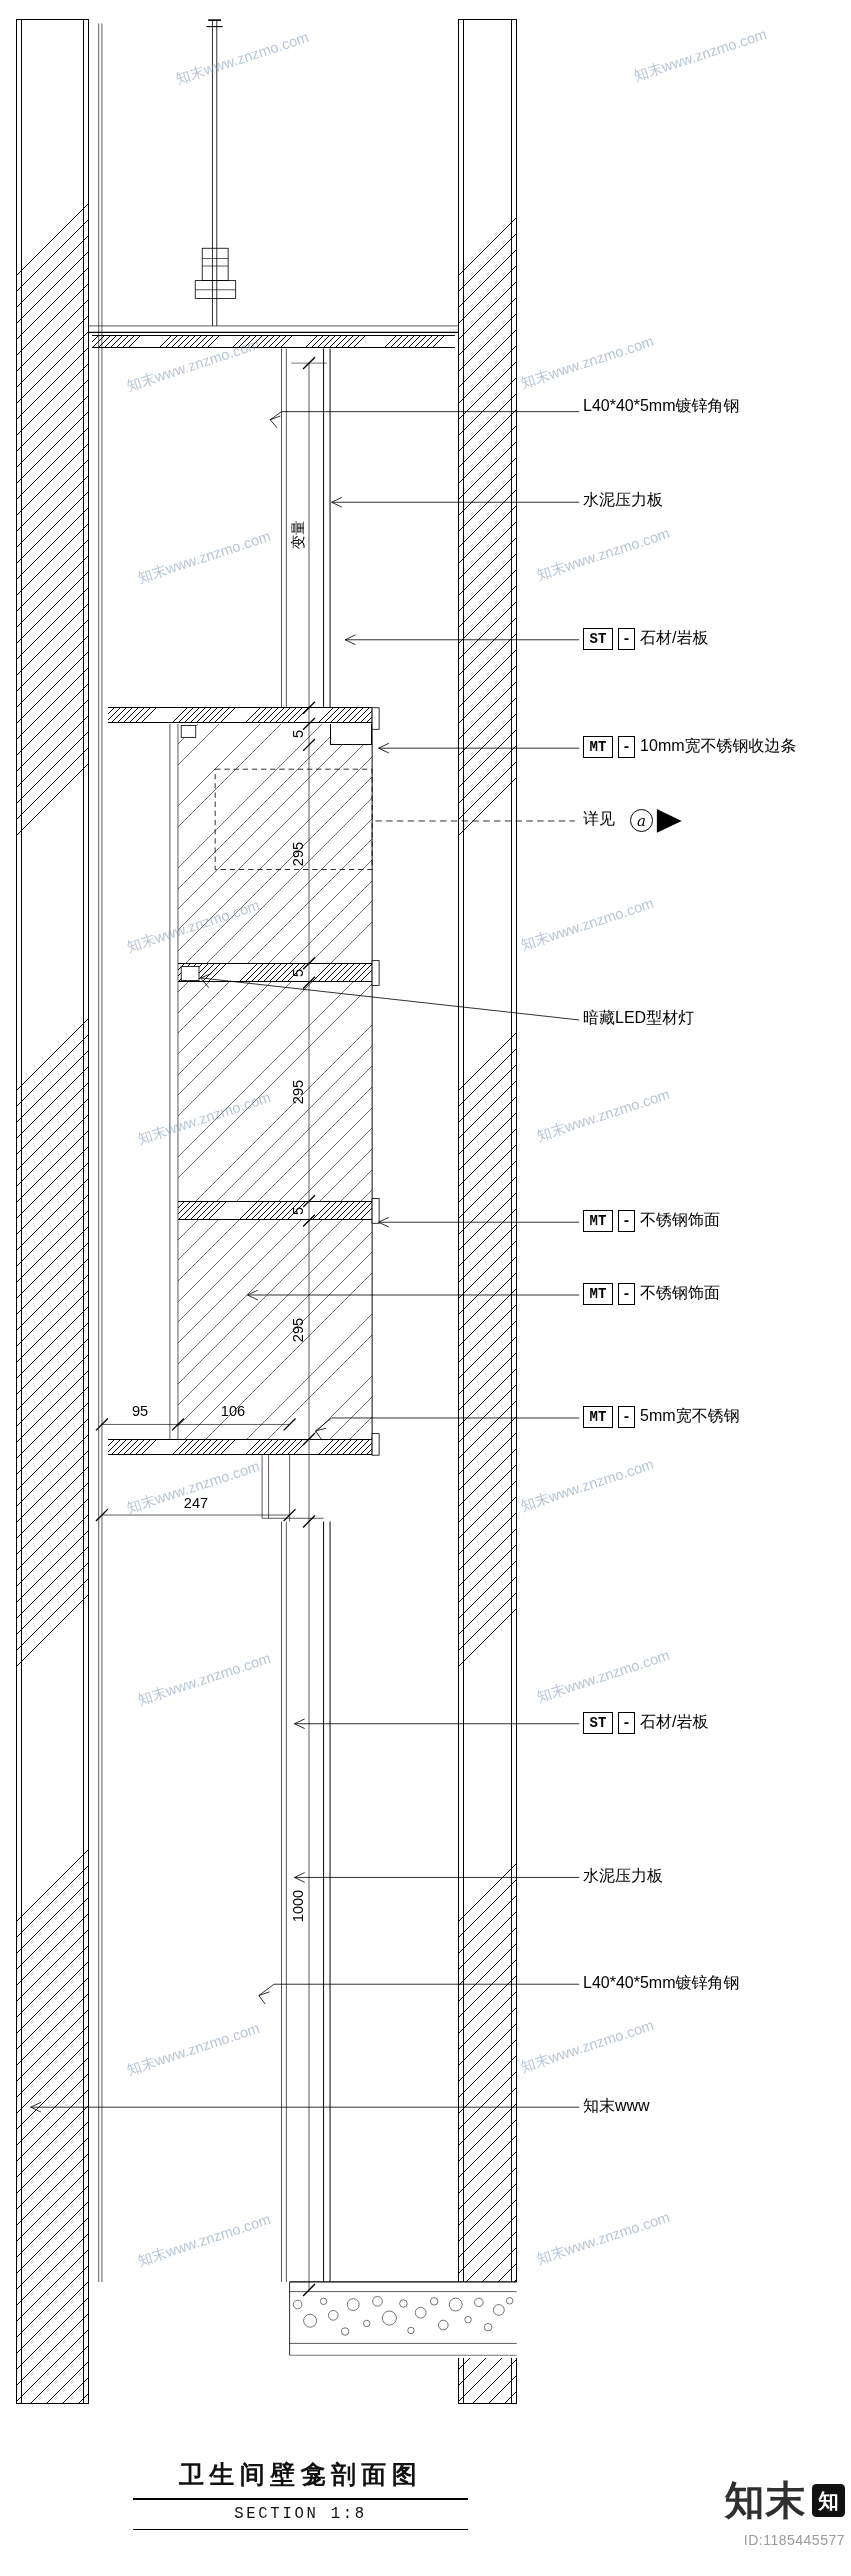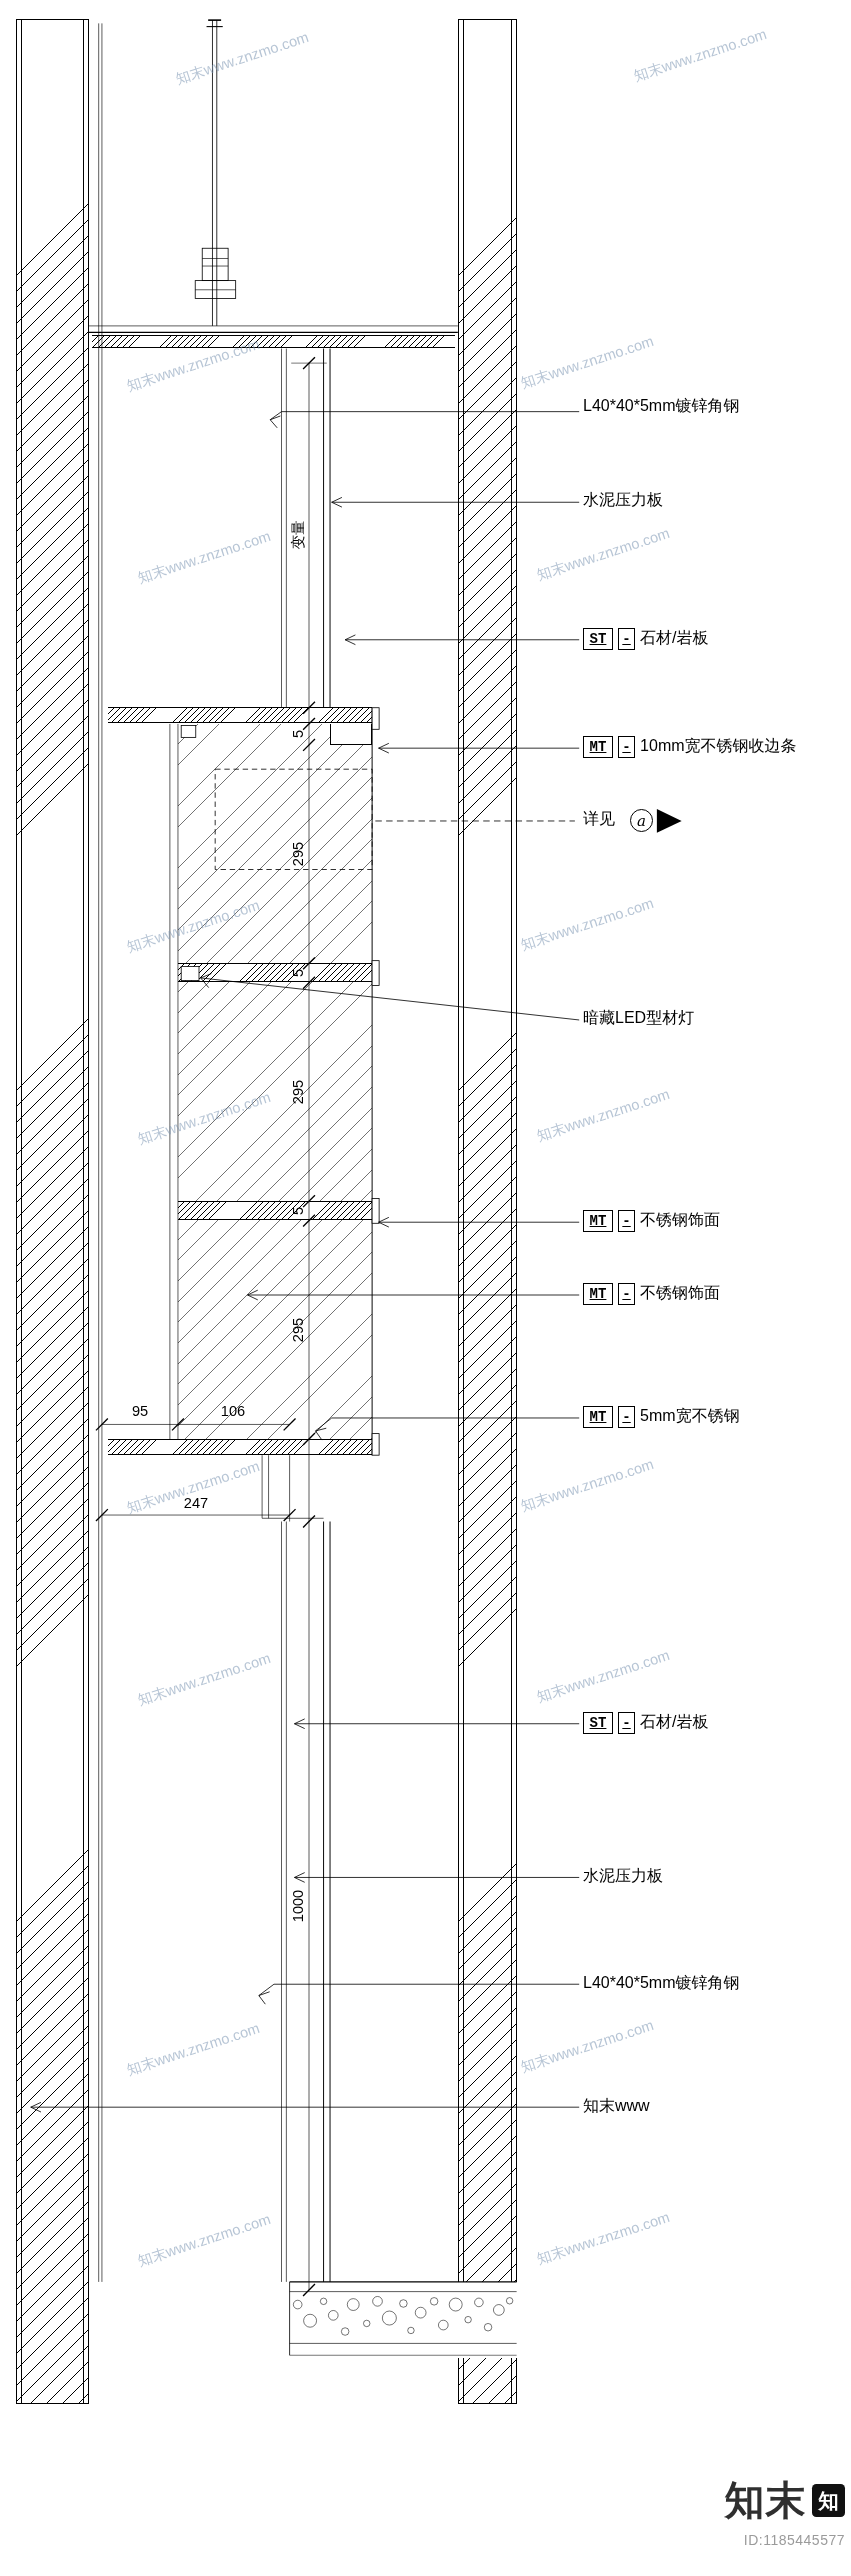--- a/index.html
+++ b/index.html
@@ -31,21 +31,21 @@
                  border-top: 0.5px solid #000; border-bottom: 0.5px solid #000; }
   #floor-slab  { position: absolute; left: 290px; top: 2282px; width: 227px; height: 76px; background: #fff; }
 
   
   #overlay { position: absolute; left: 0; top: 0; pointer-events: none; }
 
   
   .label { position: absolute; left: 583px; height: 24px; display: flex; align-items: flex-start;
            gap: 4.9px; font-size: 16px; color: #000; white-space: nowrap; }
   .tag { display: inline-flex; align-items: center; justify-content: center; border: 1.1px solid #000;
-         height: 21.6px; min-width: 30px; padding: 0 3px; font: bold 14px "Liberation Mono", monospace; text-decoration: underline; }
+         height: 21.6px; min-width: 30px; padding: 0 3px; font: bold 14px "Liberation Mono", monospace; }
   .tag-sm { min-width: 17.3px; }
 
   
   .dim { position: absolute; font-size: 14.6px; color: #000; white-space: nowrap; }
   .dim.v { transform: translate(-50%,-50%) rotate(-90deg); }
   .dim.h { transform: translate(-50%,-50%); }
 
   
   #detail-circle { position: absolute; left: 630px; top: 809px; width: 23px; height: 23px;
                    border: 1.1px solid #000; border-radius: 50%; display: flex; align-items: center;
@@ -311,20 +311,22 @@
   <span class="wm" style="left:124px;  top:1478px">知末www.znzmo.com</span>
   <span class="wm" style="left:518px;  top:1476px">知末www.znzmo.com</span>
   <span class="wm" style="left:135px;  top:1670px">知末www.znzmo.com</span>
   <span class="wm" style="left:534px;  top:1667px">知末www.znzmo.com</span>
   <span class="wm" style="left:124px;  top:2040px">知末www.znzmo.com</span>
   <span class="wm" style="left:518px;  top:2037px">知末www.znzmo.com</span>
   <span class="wm" style="left:135px;  top:2231px">知末www.znzmo.com</span>
   <span class="wm" style="left:534px;  top:2229px">知末www.znzmo.com</span>
 
   <div id="title-block">
+    <div id="sheet-title">卫生间壁龛剖面图</div>
+    <div id="sheet-scale">SECTION 1:8</div>
   </div>
 
   <div id="brand">
     <div id="brand-row">
       <span id="brand-name">知末</span>
       <span id="brand-badge">知</span>
     </div>
     <div id="brand-id">ID:1185445577</div>
   </div>
 

